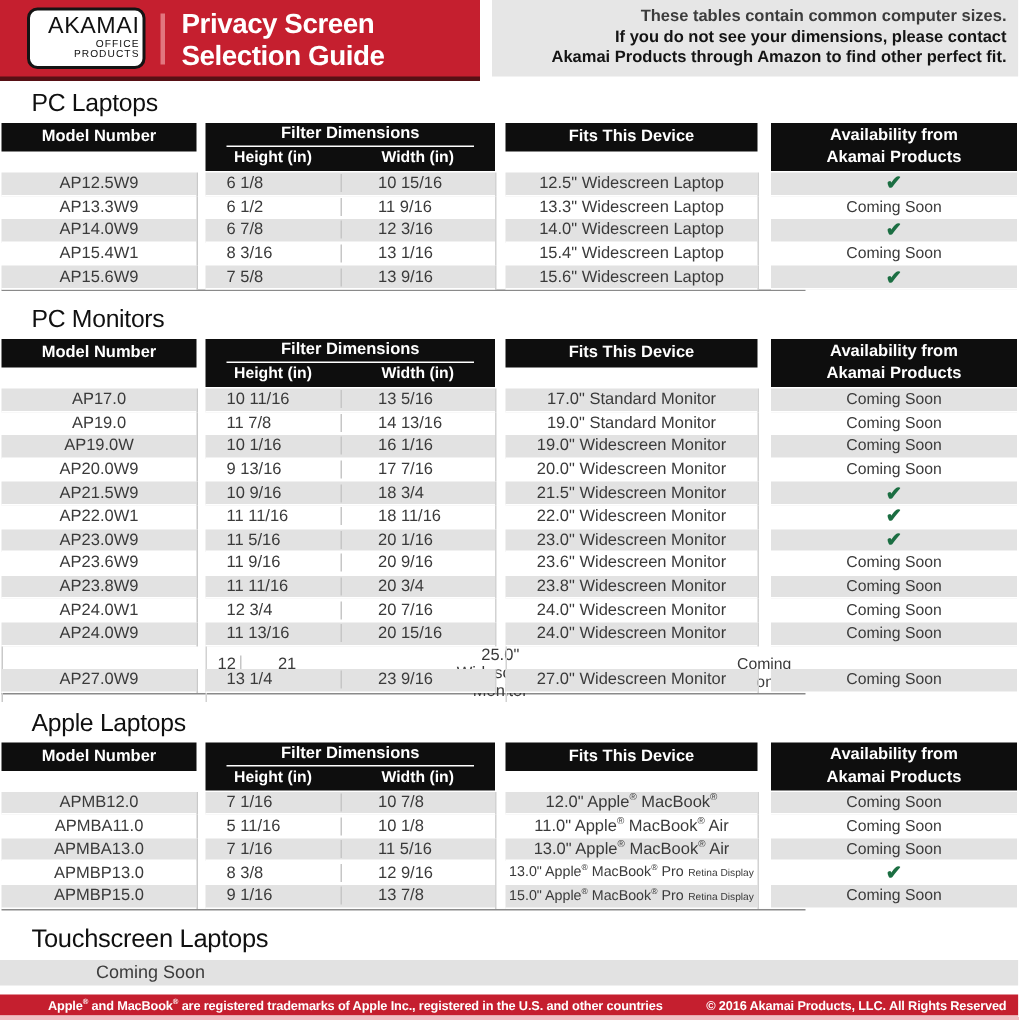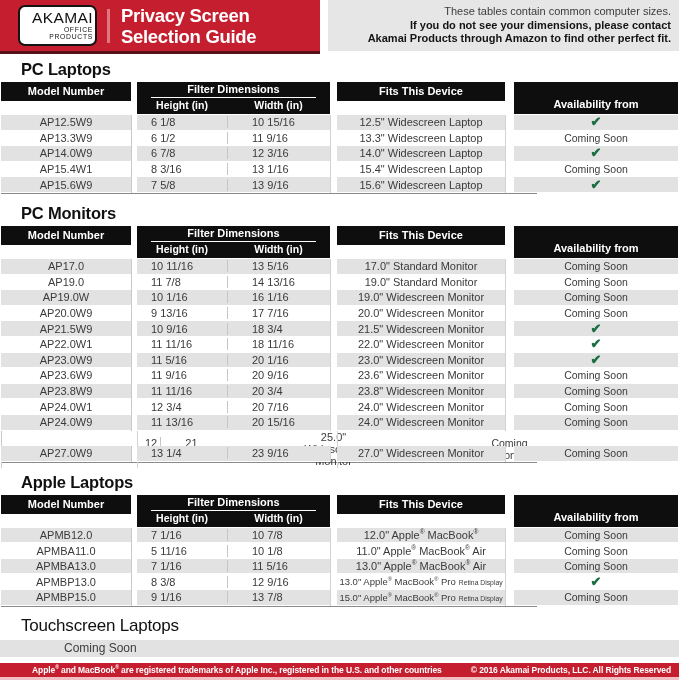--- a/index.html
+++ b/index.html
@@ -15,38 +15,38 @@
   .header{display:flex;height:54px;flex:none}
   .header-red{width:320px;flex:none;background:var(--red);border-bottom:3px solid var(--darkred);display:flex;align-items:center;padding-left:18px}
   .logo-box{background:#fff;border:2px solid #141414;border-radius:7px;width:79px;padding:3px 2px 3px;text-align:right;line-height:1}
   .logo-main{font-size:15.5px;font-weight:400;letter-spacing:.4px;color:#111}
   .logo-sub{font-size:6.8px;font-weight:400;letter-spacing:.7px;color:#111;margin-top:1px}
   .logo-divider{width:3px;height:34px;background:#e2767f;margin:0 11px 0 10px;flex:none}
   .header-title{color:#fff;font-weight:700;font-size:18.5px;line-height:21px;letter-spacing:-.3px}
   .header-note{flex:1;background:var(--notebg);margin-left:8px;height:51px;align-self:flex-start;
     display:flex;flex-direction:column;justify-content:center;align-items:flex-end;padding-right:8px;
     font-size:11px;line-height:13.5px;color:#1c1c1c;text-align:right}
-  .note-reg{font-weight:400;color:#3c3c3c}
+  .note-reg{font-weight:700;color:#3c3c3c}
   .note-bold{font-weight:700;color:#141414}
 
   
   .main{flex:1;padding-top:4px}
-  .section-title{font-size:16.5px;font-weight:700;color:#101010;letter-spacing:-.2px;margin:2px 0 3px 21px}
+  .section-title{font-size:16.5px;font-weight:400;color:#101010;letter-spacing:-.2px;margin:2px 0 3px 21px}
   .section-title.mt{margin-top:10px}
   .tbl{margin-left:1px;width:536px}
   .grid{display:grid;grid-template-columns:130px 6px 193px 7px 168px 9px 164px}
   .thead{align-items:start;margin-bottom:1px}
   .hbar{background:var(--black);color:#fff;font-weight:700;font-size:11px;text-align:center;height:19px;line-height:19px}
   .hbox{background:var(--black);color:#fff;font-weight:700;font-size:11px;text-align:center;height:32px}
   .filter-top{line-height:15px;height:15px}
   .filter-rule{border-top:1.5px solid #fff;margin:0 14px}
   .filter-sub{display:flex;height:14px;line-height:14px;font-size:10.5px}
   .filter-sub .sh{width:90px}
   .filter-sub .sw{flex:1}
-  .avail-box{line-height:15px;padding-top:15px}
+  .avail-box{line-height:15px;padding-top:1px}
 
   .trow{height:15.6px;font-size:11px;color:var(--body);align-items:stretch}
   .cell{display:flex;align-items:center;border-bottom:1px solid #fff}
   .stripe .cell{background:var(--stripe)}
   .c-model{justify-content:center}
   .c-filter{padding:0}
   .c-filter .fh{width:90px;padding-left:14px;display:flex;align-items:center}
   .c-filter .fw{flex:1;padding-left:24px;border-left:1px solid #c6c6c6;display:flex;align-items:center}
   .c-fits{justify-content:center;text-align:center}
   .c-avail{justify-content:center;font-size:10.5px}

